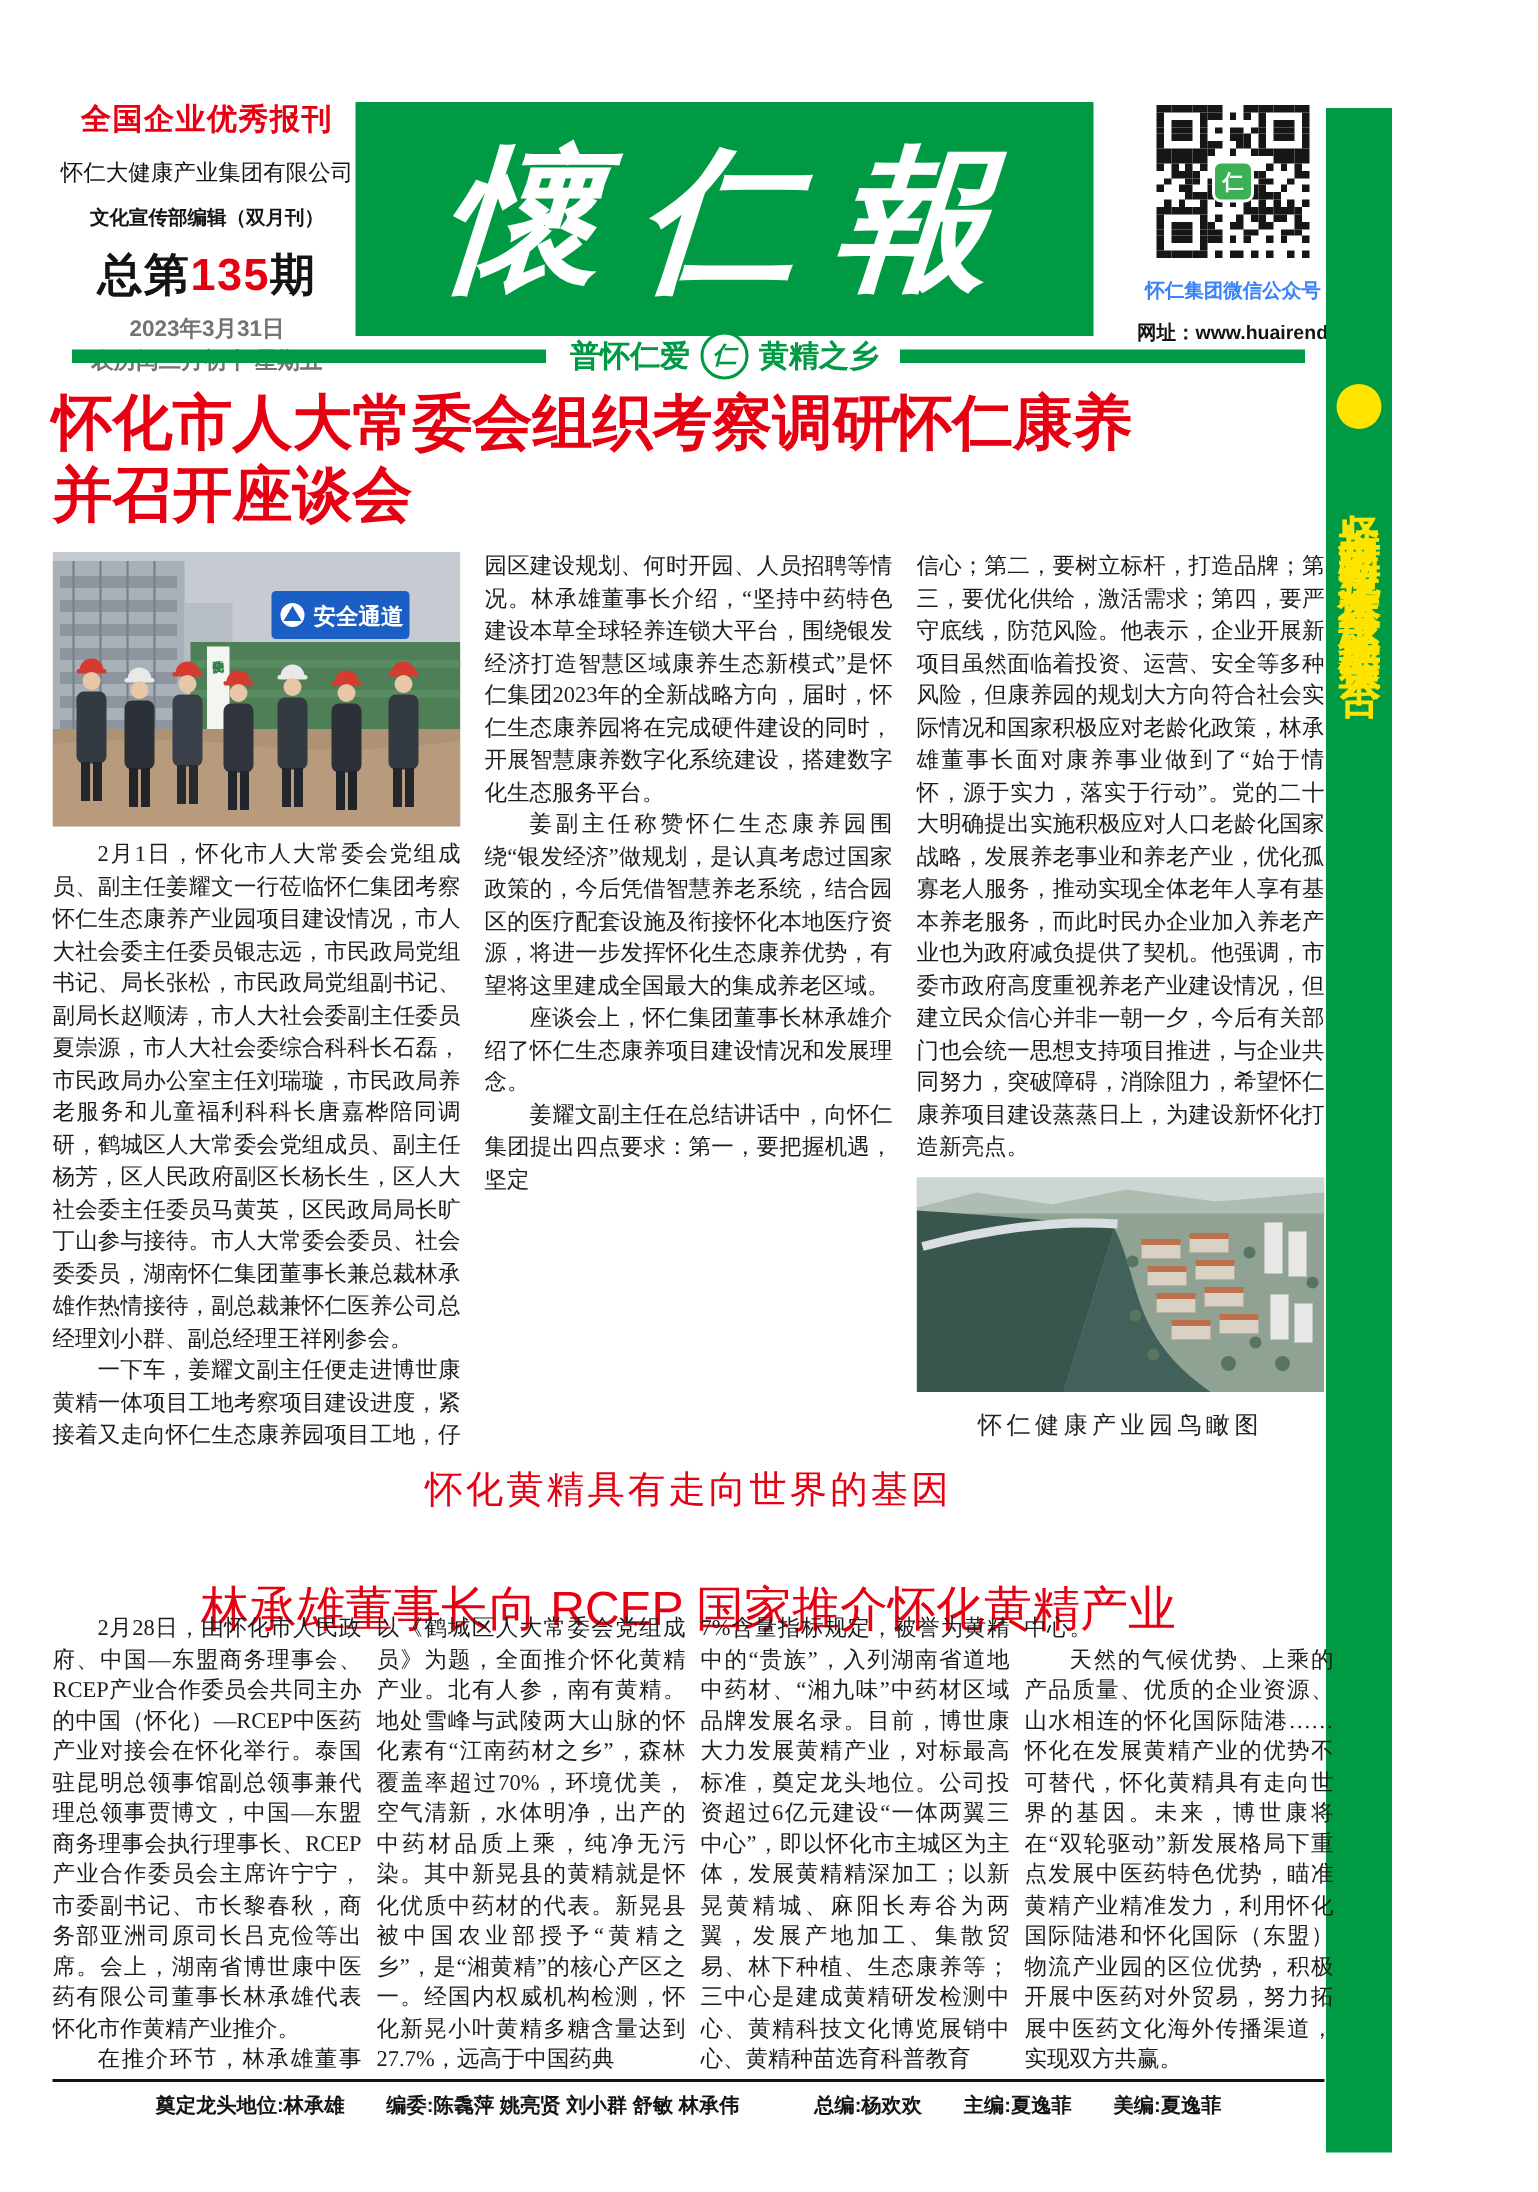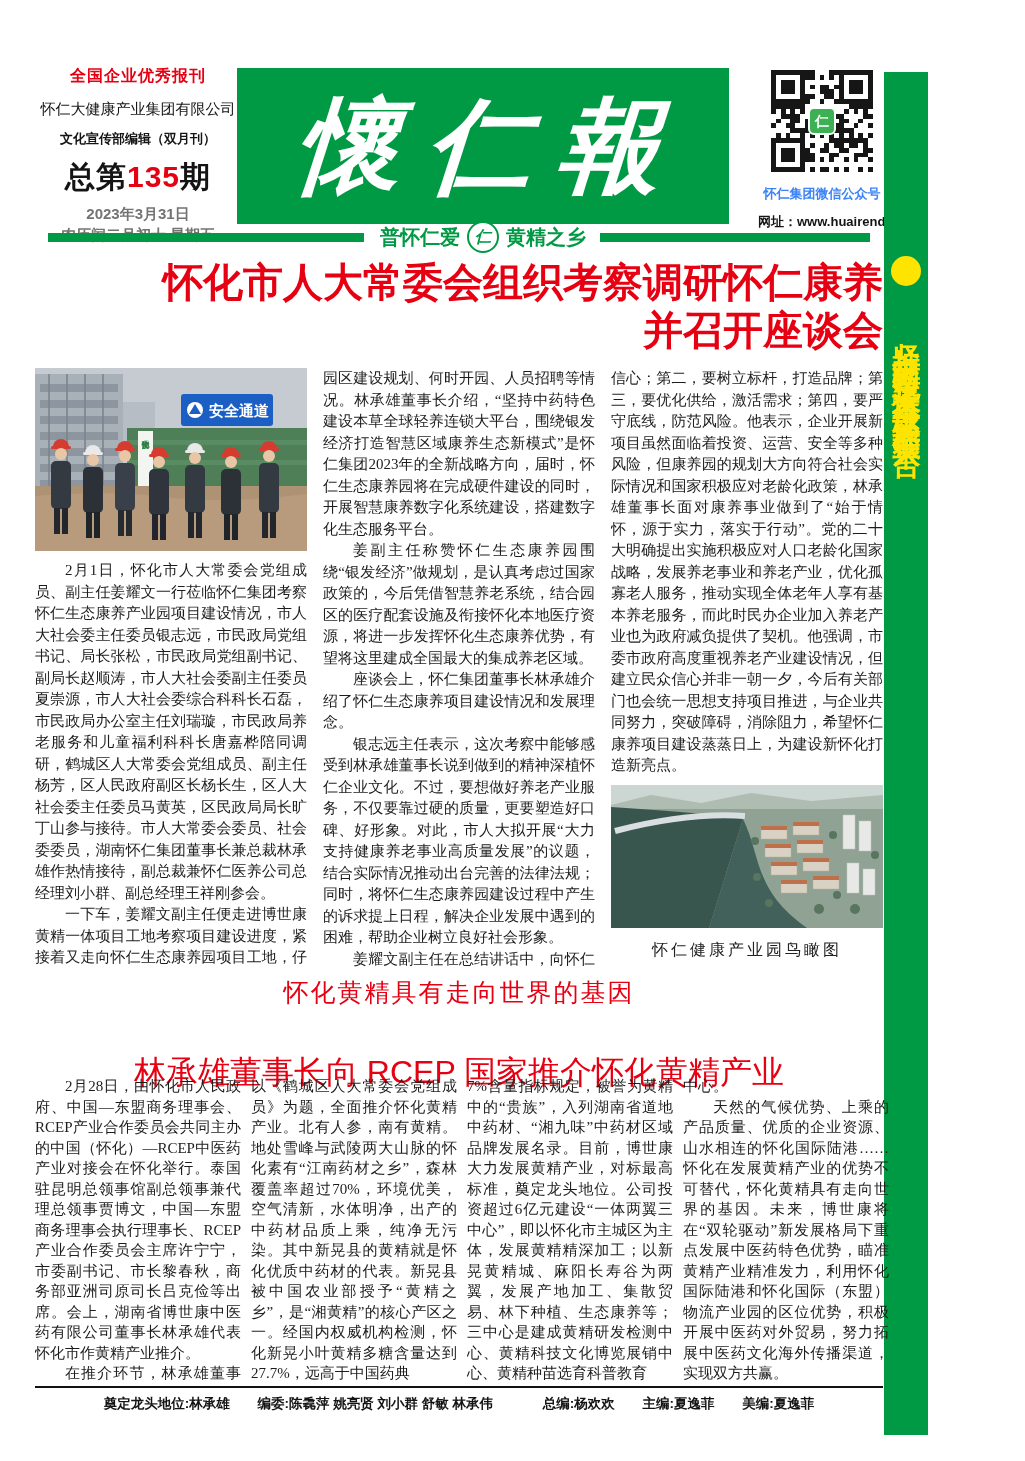--- a/index.html
+++ b/index.html
@@ -4,21 +4,21 @@
 <style>
   html,body{margin:0;padding:0;}
   body{
     width:1025px;height:1461px;position:relative;background:#ffffff;
     font-family:"Liberation Sans",sans-serif;overflow:hidden;color:#111;
   }
   .abs{position:absolute;}
 
   
   .header-left{left:40px;top:66px;width:196px;text-align:center;}
-  .badge{font-weight:700;font-size:16px;color:#e60012;letter-spacing:1px;text-align:center;}
+  .badge{font-weight:700;font-size:20px;color:#e60012;letter-spacing:1px;text-align:center;}
   .company{margin-top:13px;font-weight:400;font-size:15px;color:#141414;}
   .edition{margin-top:11px;font-weight:700;font-size:13px;color:#141414;}
   .issue{margin-top:9px;font-weight:800;font-size:30px;color:#141414;letter-spacing:1px;}
   .issue .num{color:#e60012;margin-top:28px;}
   .dates{margin-top:5px;font-weight:700;font-size:15px;line-height:1.4;color:#737373;}
 
   
   .masthead{left:237px;top:68px;width:492px;height:156px;background:#009944;
     display:flex;align-items:center;justify-content:center;}
   .masthead-title{
@@ -50,21 +50,21 @@
 
   
   .side-strip{left:884px;top:72px;width:44px;height:1363px;background:#009944;}
   .side-dot{position:absolute;left:50%;top:184px;transform:translateX(-50%);
     width:30px;height:30px;border-radius:50%;background:#ffe400;}
   .side-vert{position:absolute;left:50%;top:248px;transform:translateX(-50%);
     writing-mode:vertical-rl;text-orientation:upright;
     color:#ffe400;font-weight:800;font-size:28px;letter-spacing:6px;white-space:nowrap;}
 
   
-  .headline1{left:35px;top:258px;width:848px;text-align:right;color:#e60012;
+  .headline1{left:35px;top:258px;width:848px;text-align:left;color:#e60012;
     font-weight:800;font-size:40px;line-height:1.2;}
 
   
   .a1col{top:368px;width:272px;height:600px;overflow:hidden;}
   .a1c1{left:35px;} .a1c2{left:323px;} .a1c3{left:611px;}
   .para{font-family:"Liberation Serif",serif;font-size:15px;line-height:21.5px;
     text-align:justify;text-indent:2em;margin:0;color:#1c1c1c;}
   .para.cont{text-indent:0;}
   .photo1{display:block;width:272px;height:183px;margin:0 0 9px 0;}
   .photo2wrap{margin-top:8px;}
@@ -670,21 +670,20 @@
       </g>
     </svg>
     <p class="para">2月1日，怀化市人大常委会党组成员、副主任姜耀文一行莅临怀仁集团考察怀仁生态康养产业园项目建设情况，市人大社会委主任委员银志远，市民政局党组书记、局长张松，市民政局党组副书记、副局长赵顺涛，市人大社会委副主任委员夏崇源，市人大社会委综合科科长石磊，市民政局办公室主任刘瑞璇，市民政局养老服务和儿童福利科科长唐嘉桦陪同调研，鹤城区人大常委会党组成员、副主任杨芳，区人民政府副区长杨长生，区人大社会委主任委员马黄英，区民政局局长旷丁山参与接待。市人大常委会委员、社会委委员，湖南怀仁集团董事长兼总裁林承雄作热情接待，副总裁兼怀仁医养公司总经理刘小群、副总经理王祥刚参会。</p>
     <p class="para">一下车，姜耀文副主任便走进博世康黄精一体项目工地考察项目建设进度，紧接着又走向怀仁生态康养园项目工地，仔细询问</p>
   </div>
 
   <div class="abs a1col a1c2">
     <p class="para cont">园区建设规划、何时开园、人员招聘等情况。林承雄董事长介绍，“坚持中药特色建设本草全球轻养连锁大平台，围绕银发经济打造智慧区域康养生态新模式”是怀仁集团2023年的全新战略方向，届时，怀仁生态康养园将在完成硬件建设的同时，开展智慧康养数字化系统建设，搭建数字化生态服务平台。</p>
     <p class="para">姜副主任称赞怀仁生态康养园围绕“银发经济”做规划，是认真考虑过国家政策的，今后凭借智慧养老系统，结合园区的医疗配套设施及衔接怀化本地医疗资源，将进一步发挥怀化生态康养优势，有望将这里建成全国最大的集成养老区域。</p>
     <p class="para">座谈会上，怀仁集团董事长林承雄介绍了怀仁生态康养项目建设情况和发展理念。</p>
-    <p class="para">银志远主任表示，这次考察中能够感受到林承雄董事长说到做到的精神深植怀仁企业文化。不过，要想做好养老产业服务，不仅要靠过硬的质量，更要塑造好口碑、好形象。对此，市人大拟开展“大力支持健康养老事业高质量发展”的议题，结合实际情况推动出台完善的法律法规；同时，将怀仁生态康养园建设过程中产生的诉求提上日程，解决企业发展中遇到的困难，帮助企业树立良好社会形象。</p>
     <p class="para">姜耀文副主任在总结讲话中，向怀仁集团提出四点要求：第一，要把握机遇，坚定</p>
   </div>
 
   <div class="abs a1col a1c3">
     <p class="para cont">信心；第二，要树立标杆，打造品牌；第三，要优化供给，激活需求；第四，要严守底线，防范风险。他表示，企业开展新项目虽然面临着投资、运营、安全等多种风险，但康养园的规划大方向符合社会实际情况和国家积极应对老龄化政策，林承雄董事长面对康养事业做到了“始于情怀，源于实力，落实于行动”。党的二十大明确提出实施积极应对人口老龄化国家战略，发展养老事业和养老产业，优化孤寡老人服务，推动实现全体老年人享有基本养老服务，而此时民办企业加入养老产业也为政府减负提供了契机。他强调，市委市政府高度重视养老产业建设情况，但建立民众信心并非一朝一夕，今后有关部门也会统一思想支持项目推进，与企业共同努力，突破障碍，消除阻力，希望怀仁康养项目建设蒸蒸日上，为建设新怀化打造新亮点。</p>
     <div class="photo2wrap">
       <svg class="photo2" viewBox="0 0 272 143" preserveAspectRatio="none">
         <rect width="272" height="143" fill="#8fa293"></rect>
         <rect x="0" y="0" width="272" height="20" fill="#ccd6d2"></rect>
         <path d="M0 20 L40 10 90 18 140 8 200 16 272 10 V24 H0 Z" fill="#aebcb2"></path>

